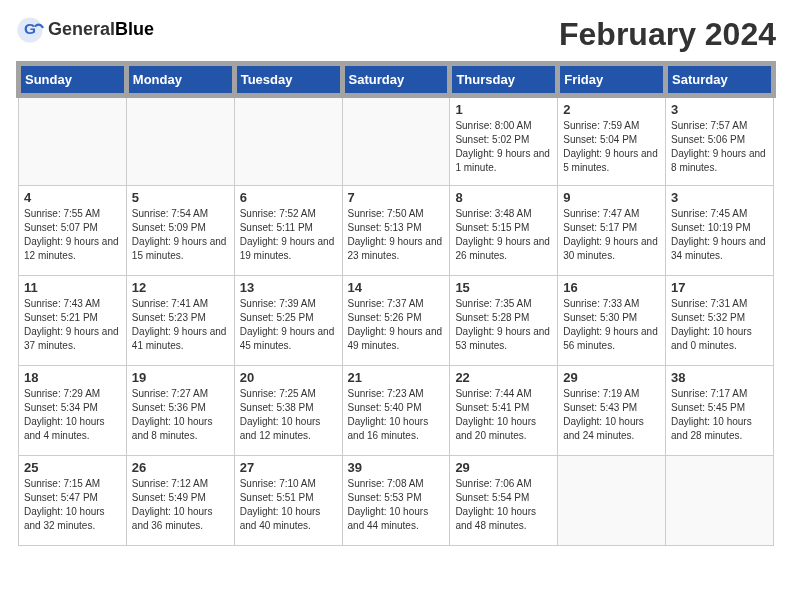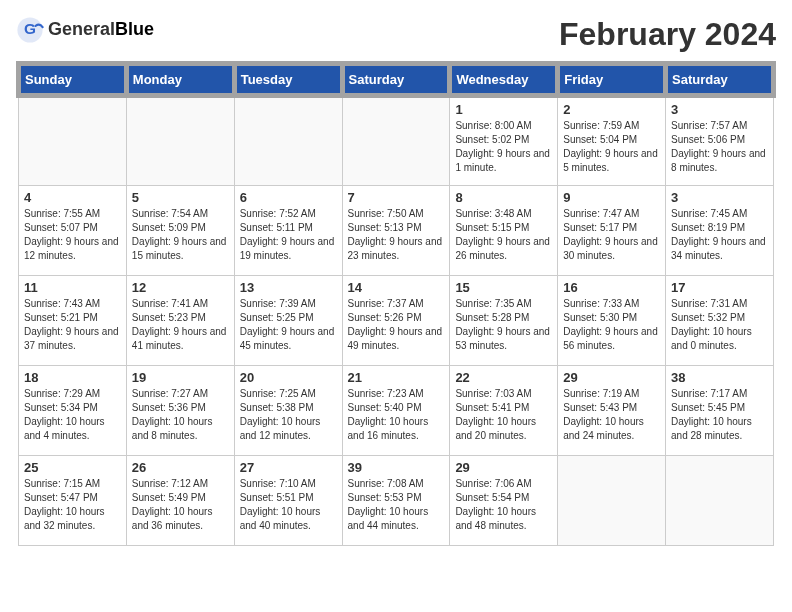--- a/index.html
+++ b/index.html
@@ -97,21 +97,21 @@
   </div>
 </div>
 
 <table class="calendar">
   <thead>
     <tr>
     <th>Sunday</th>
         <th>Monday</th>
         <th>Tuesday</th>
         <th>Saturday</th>
-        <th>Wednesday</th>
+        <th>Thursday</th>
         <th>Friday</th>
         <th>Saturday</th>
       </tr>
   </thead>
   <tbody id="calendar-body">
   <tr>
         <td class="empty-cell"></td>
         <td class="empty-cell"></td>
         <td class="empty-cell"></td>
         <td class="empty-cell"></td>
@@ -176,21 +176,21 @@
         <td>
           <span class="day-num">9</span>
           <div class="day-info">Sunrise: 7:47 AM
 Sunset: 5:17 PM
 Daylight: 9 hours
 and 30 minutes.</div>
         </td>
         <td>
           <span class="day-num">3</span>
           <div class="day-info">Sunrise: 7:45 AM
-Sunset: 8:19 PM
+Sunset: 10:19 PM
 Daylight: 9 hours
 and 34 minutes.</div>
         </td>
       </tr>
       <tr>
         <td>
           <span class="day-num">11</span>
           <div class="day-info">Sunrise: 7:43 AM
 Sunset: 5:21 PM
 Daylight: 9 hours
@@ -263,21 +263,21 @@
         </td>
         <td>
           <span class="day-num">21</span>
           <div class="day-info">Sunrise: 7:23 AM
 Sunset: 5:40 PM
 Daylight: 10 hours
 and 16 minutes.</div>
         </td>
         <td>
           <span class="day-num">22</span>
-          <div class="day-info">Sunrise: 7:03 AM
+          <div class="day-info">Sunrise: 7:44 AM
 Sunset: 5:41 PM
 Daylight: 10 hours
 and 20 minutes.</div>
         </td>
         <td>
           <span class="day-num">29</span>
           <div class="day-info">Sunrise: 7:19 AM
 Sunset: 5:43 PM
 Daylight: 10 hours
 and 24 minutes.</div>

